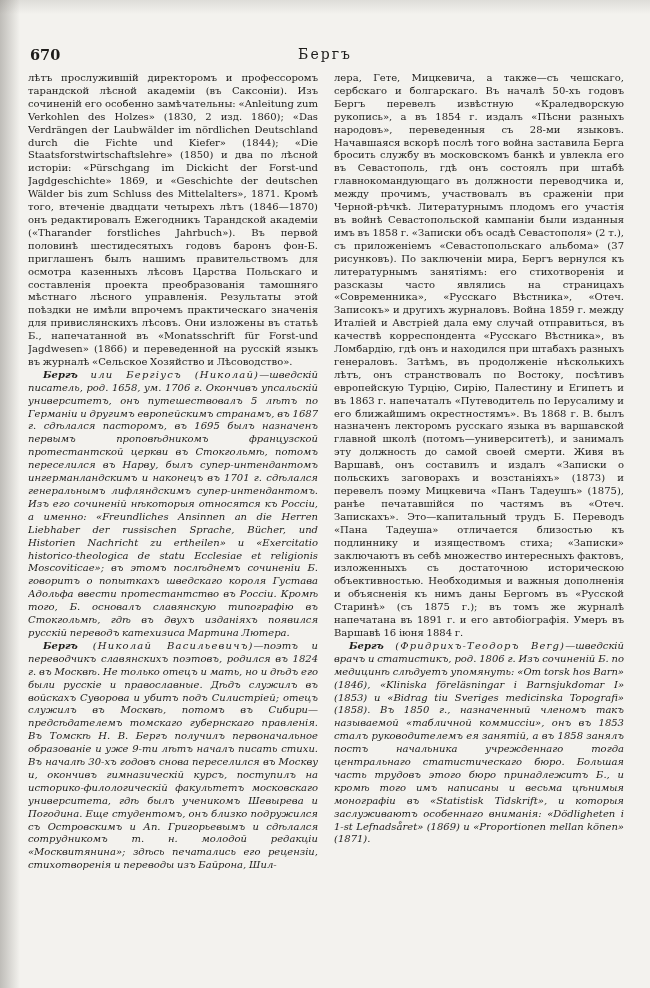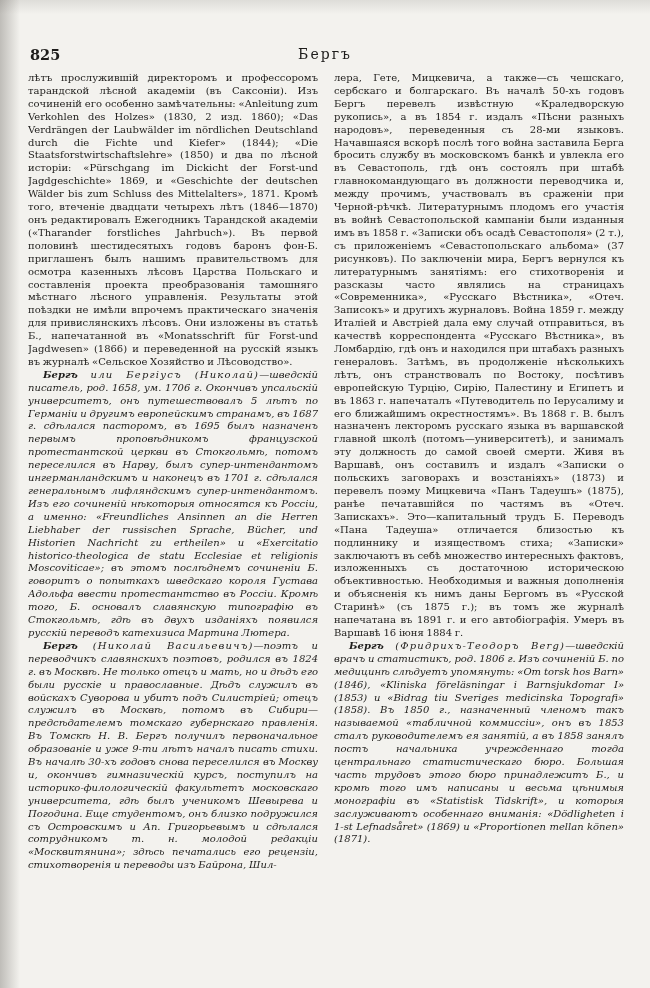--- a/index.html
+++ b/index.html
@@ -61,21 +61,21 @@
   .para.indent { text-indent: 15px; font-style: italic; }
   .headword { font-weight: bold; }
   .spaced { letter-spacing: 1.2px; }
 </style>
 </head>
 <body>
 
 <div class="page">
 
   <div class="pagehead">
-    <span class="pagenum">825</span>
+    <span class="pagenum">670</span>
     <span class="runhead">Бергъ</span>
   </div>
 
   <div class="cols">
 
     <div class="col">
       <p class="para"><span class="headword"></span><span class="spaced"></span><span>лѣтъ прослужившій директоромъ и профессоромъ тарандской лѣсной академіи (въ Саксоніи). Изъ сочиненій его особенно замѣчательны: «Anleitung zum Verkohlen des Holzes» (1830, 2 изд. 1860); «Das Verdrängen der Laubwälder im nördlichen Deutschland durch die Fichte und Kiefer» (1844); «Die Staatsforstwirtschaftslehre» (1850) и два по лѣсной исторіи: «Pürschgang im Dickicht der Forst-und Jagdgeschichte» 1869, и «Geschichte der deutschen Wälder bis zum Schluss des Mittelalters», 1871. Кромѣ того, втеченіе двадцати четырехъ лѣтъ (1846—1870) онъ редактировалъ Ежегодникъ Тарандской академіи («Tharander forstliches Jahrbuch»). Въ первой половинѣ шестидесятыхъ годовъ баронъ фон-Б. приглашенъ былъ нашимъ правительствомъ для осмотра казенныхъ лѣсовъ Царства Польскаго и составленія проекта преобразованія тамошняго мѣстнаго лѣсного управленія. Результаты этой поѣздки не имѣли впрочемъ практическаго значенія для привислянскихъ лѣсовъ. Они изложены въ статьѣ Б., напечатанной въ «Monatsschrift für Forst-und Jagdwesen» (1866) и переведенной на русскій языкъ въ журналѣ «Сельское Хозяйство и Лѣсоводство».</span></p>
       <p class="para indent"><span class="headword">Бергъ</span><span class="spaced"> или Бергіусъ (Николай)</span><span>—шведскій писатель, род. 1658, ум. 1706 г. Окончивъ упсальскій университетъ, онъ путешествовалъ 5 лѣтъ по Германіи и другимъ европейскимъ странамъ, въ 1687 г. сдѣлался пасторомъ, въ 1695 былъ назначенъ первымъ проповѣдникомъ французской протестантской церкви въ Стокгольмѣ, потомъ переселился въ Нарву, былъ супер-интендантомъ ингерманландскимъ и наконецъ въ 1701 г. сдѣлался генеральнымъ лифляндскимъ супер-интендантомъ. Изъ его сочиненій нѣкоторыя относятся къ Россіи, а именно: «Freundliches Ansinnen an die Herren Liebhaber der russischen Sprache, Bücher, und Historien Nachricht zu ertheilen» и «Exercitatio historico-theologica de statu Ecclesiae et religionis Moscoviticae»; въ этомъ послѣднемъ сочиненіи Б. говоритъ о попыткахъ шведскаго короля Густава Адольфа ввести протестантство въ Россіи. Кромѣ того, Б. основалъ славянскую типографію въ Стокгольмѣ, гдѣ въ двухъ изданіяхъ появился русскій переводъ катехизиса Мартина Лютера.</span></p>
       <p class="para indent"><span class="headword">Бергъ</span><span class="spaced"> (Николай Васильевичъ)</span><span>—поэтъ и переводчикъ славянскихъ поэтовъ, родился въ 1824 г. въ Москвѣ. Не только отецъ и мать, но и дѣдъ его были русскіе и православные. Дѣдъ служилъ въ войскахъ Суворова и убитъ подъ Силистріей; отецъ служилъ въ Москвѣ, потомъ въ Сибири—предсѣдателемъ томскаго губернскаго правленія. Въ Томскѣ Н. В. Бергъ получилъ первоначальное образованіе и уже 9-ти лѣтъ началъ писать стихи. Въ началѣ 30-хъ годовъ снова переселился въ Москву и, окончивъ гимназическій курсъ, поступилъ на историко-филологическій факультетъ московскаго университета, гдѣ былъ ученикомъ Шевырева и Погодина. Еще студентомъ, онъ близко подружился съ Островскимъ и Ап. Григорьевымъ и сдѣлался сотрудникомъ т. н. молодой редакціи «Москвитянина»; здѣсь печатались его рецензіи, стихотворенія и переводы изъ Байрона, Шил-</span></p>
     </div>

